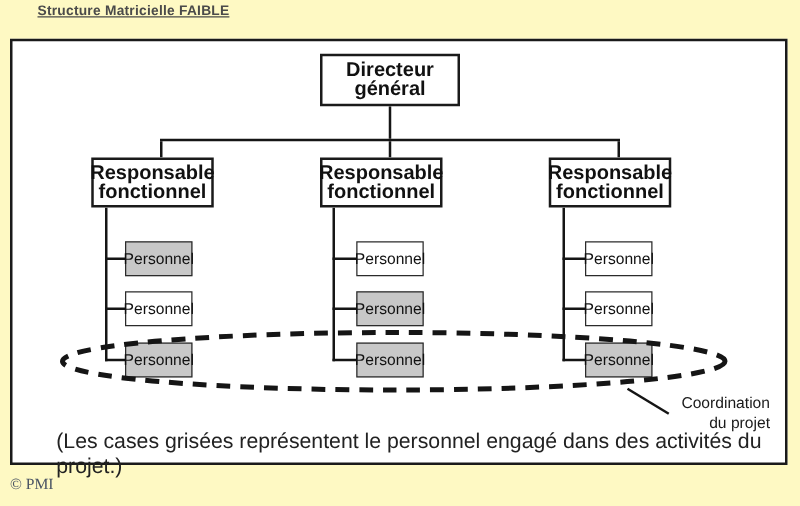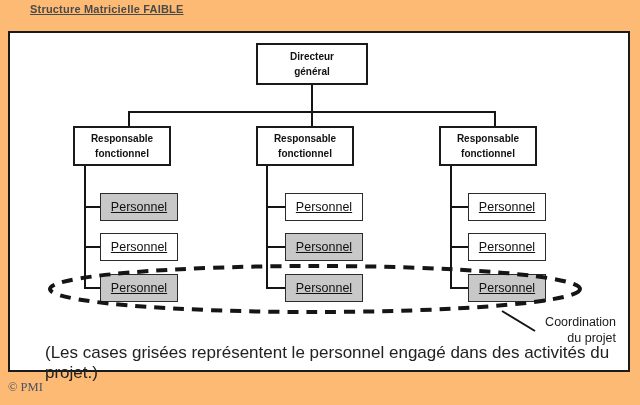--- a/index.html
+++ b/index.html
@@ -1,42 +1,42 @@
 <!DOCTYPE html>
 <html style="--shaded-fill: #c8c8c8; --box-border: #1a1a1a; --line: #151515; --title-color: #4a4a4a;"><head>
 <meta charset="utf-8">
 <style>
   * { margin:0; padding:0; box-sizing:border-box; }
   html,body { background:#fff; }
   .canvas {
-    position:relative; width:640px; height:405px; background:#fdba74;
+    position:relative; width:640px; height:405px; background:#fef9c3;
     font-family:"Liberation Sans", sans-serif; overflow:hidden;
   }
   .page-title {
     position:absolute; left:30px; top:3px;
     font-size:11px; font-weight:bold; text-decoration:underline;
     color:var(--title-color, #4a4a4a); letter-spacing:0.2px;
   }
   .frame {
     position:absolute; left:8px; top:31px; width:622px; height:341px;
     border:2px solid var(--box-border, #1a1a1a); background:#fff;
   }
   .box {
     position:absolute; background:#ffffff;
     border:2px solid var(--box-border, #1a1a1a);
     display:flex; align-items:center; justify-content:center;
     text-align:center; white-space:pre-line;
-    font-weight:bold; font-size:10px; line-height:15px; color:#111;
+    font-weight:bold; font-size:16px; line-height:15px; color:#111;
   }
   .director { left:256px; top:43px; width:112px; height:42px; }
   .manager  { top:126px; width:98px; height:40px; }
   .m0 { left:73px; } .m1 { left:256px; } .m2 { left:439px; }
   .personnel {
-    width:78px; height:28px; font-weight:normal; font-size:12.5px;
-    border-width:1.5px; border-color:#2b2b2b;text-decoration:underline;
+    width:54px; height:28px; font-weight:normal; font-size:12.5px;
+    border-width:1.5px; border-color:#2b2b2b;
   }
   .c0 { left:100px; } .c1 { left:285px; } .c2 { left:468px; }
   .r0 { top:193px; } .r1 { top:233px; } .r2 { top:274px; }
   .shaded { background:var(--shaded-fill, #c8c8c8); }
   .cline { position:absolute; background:var(--line, #151515); }
   .overlay { position:absolute; left:0; top:0; pointer-events:none; }
   .coord-label {
     position:absolute; left:524px; top:314px; width:92px;
     text-align:right; font-size:12.5px; line-height:16px;
     color:#1a1a1a; white-space:pre-line;

